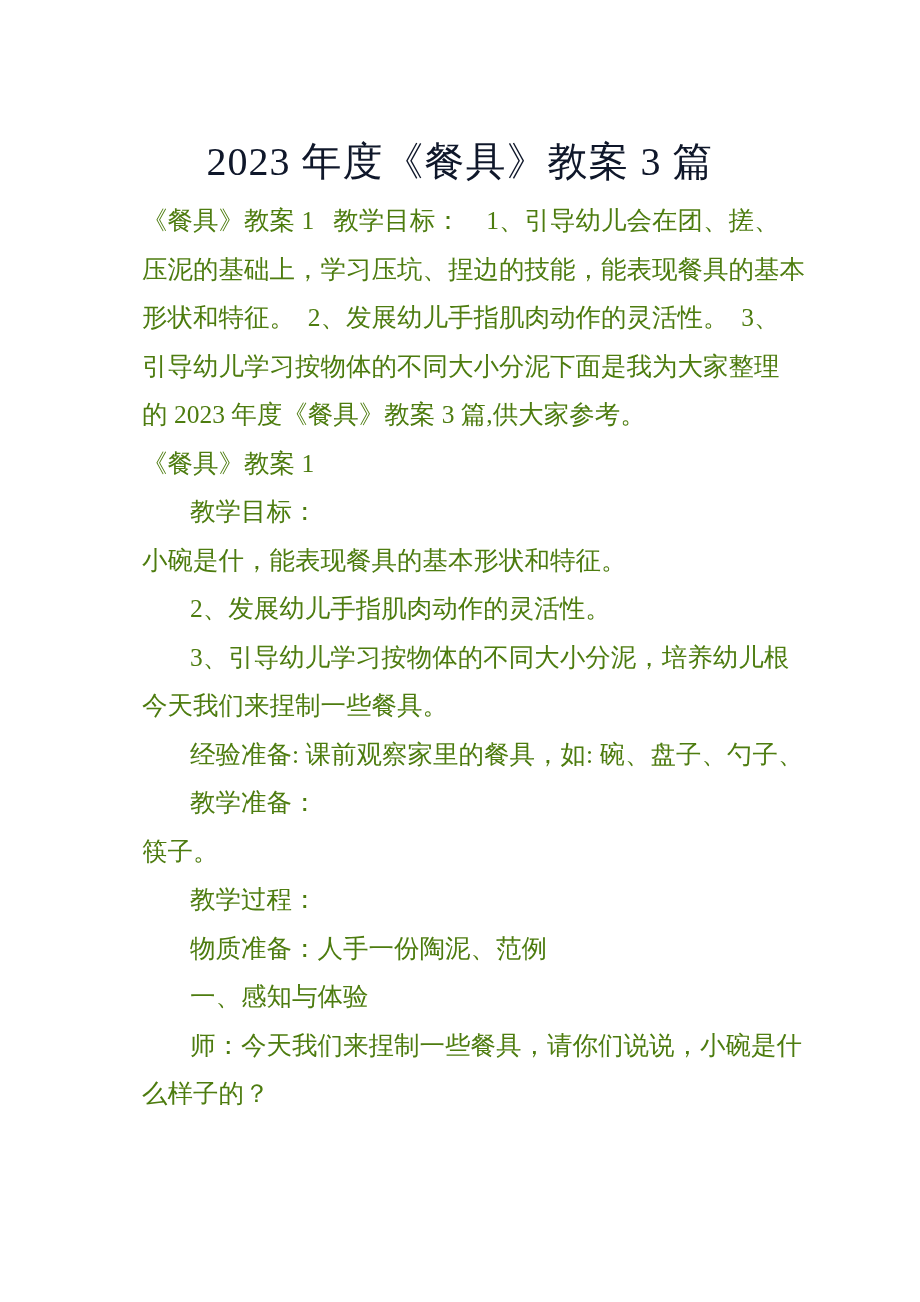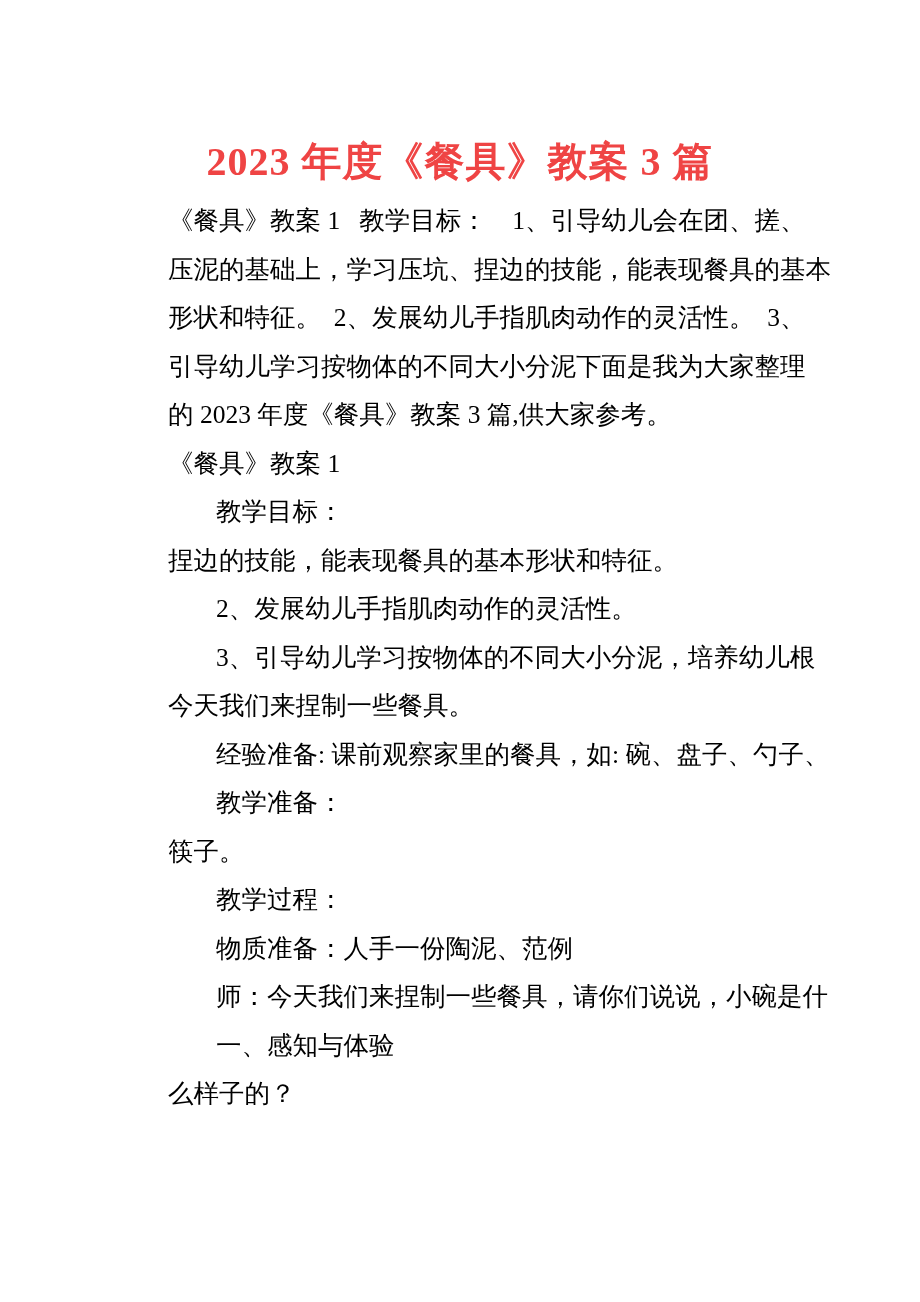--- a/index.html
+++ b/index.html
@@ -14,35 +14,34 @@
     background: #ffffff;
     overflow: hidden;
     font-family: "Liberation Serif", "DejaVu Serif", serif;
   }
   .doc-title {
     position: absolute;
     top: 134px;
     left: 0;
     width: 100%;
     text-align: center;
-    color: #ef4444;
-    font-weight: bold;
+    color: #0f172a;
+    font-weight: normal;
     font-size: 40px;
     line-height: 56px;
     letter-spacing: 1px;
     white-space: pre;
   }
   .body-text {
     position: absolute;
     left: 142px;
     top: 197px;
     width: 700px;
-    color: #000000;
+    color: #4d7c0f;
     font-size: 25.5px;
-    margin-left: 26px;
   }
   .line {
     height: 48.5px;
     line-height: 48.5px;
     white-space: pre;
   }
   .indent {
     padding-left: 48px;
   }
 </style>
@@ -54,27 +53,27 @@
   <div class="doc-title">2023 年度《餐具》教案 3 篇</div>
 
   <div class="body-text">
     <div class="line">《餐具》教案 1   教学目标：    1、引导幼儿会在团、搓、</div>
     <div class="line">压泥的基础上，学习压坑、捏边的技能，能表现餐具的基本</div>
     <div class="line">形状和特征。  2、发展幼儿手指肌肉动作的灵活性。  3、</div>
     <div class="line">引导幼儿学习按物体的不同大小分泥下面是我为大家整理</div>
     <div class="line">的 2023 年度《餐具》教案 3 篇,供大家参考。</div>
     <div class="line">《餐具》教案 1</div>
     <div class="line indent">教学目标：</div>
-    <div class="line">捏边的技能，能表现餐具的基本形状和特征。</div>
+    <div class="line">小碗是什，能表现餐具的基本形状和特征。</div>
     <div class="line indent">2、发展幼儿手指肌肉动作的灵活性。</div>
     <div class="line indent">3、引导幼儿学习按物体的不同大小分泥，培养幼儿根</div>
     <div class="line">今天我们来捏制一些餐具。</div>
     <div class="line indent">经验准备: 课前观察家里的餐具，如: 碗、盘子、勺子、</div>
     <div class="line indent">教学准备：</div>
     <div class="line">筷子。</div>
     <div class="line indent">教学过程：</div>
     <div class="line indent">物质准备：人手一份陶泥、范例</div>
+    <div class="line indent">一、感知与体验</div>
     <div class="line indent">师：今天我们来捏制一些餐具，请你们说说，小碗是什</div>
-    <div class="line indent">一、感知与体验</div>
     <div class="line">么样子的？</div>
   </div>
 
 </div>
 
 </body></html>

